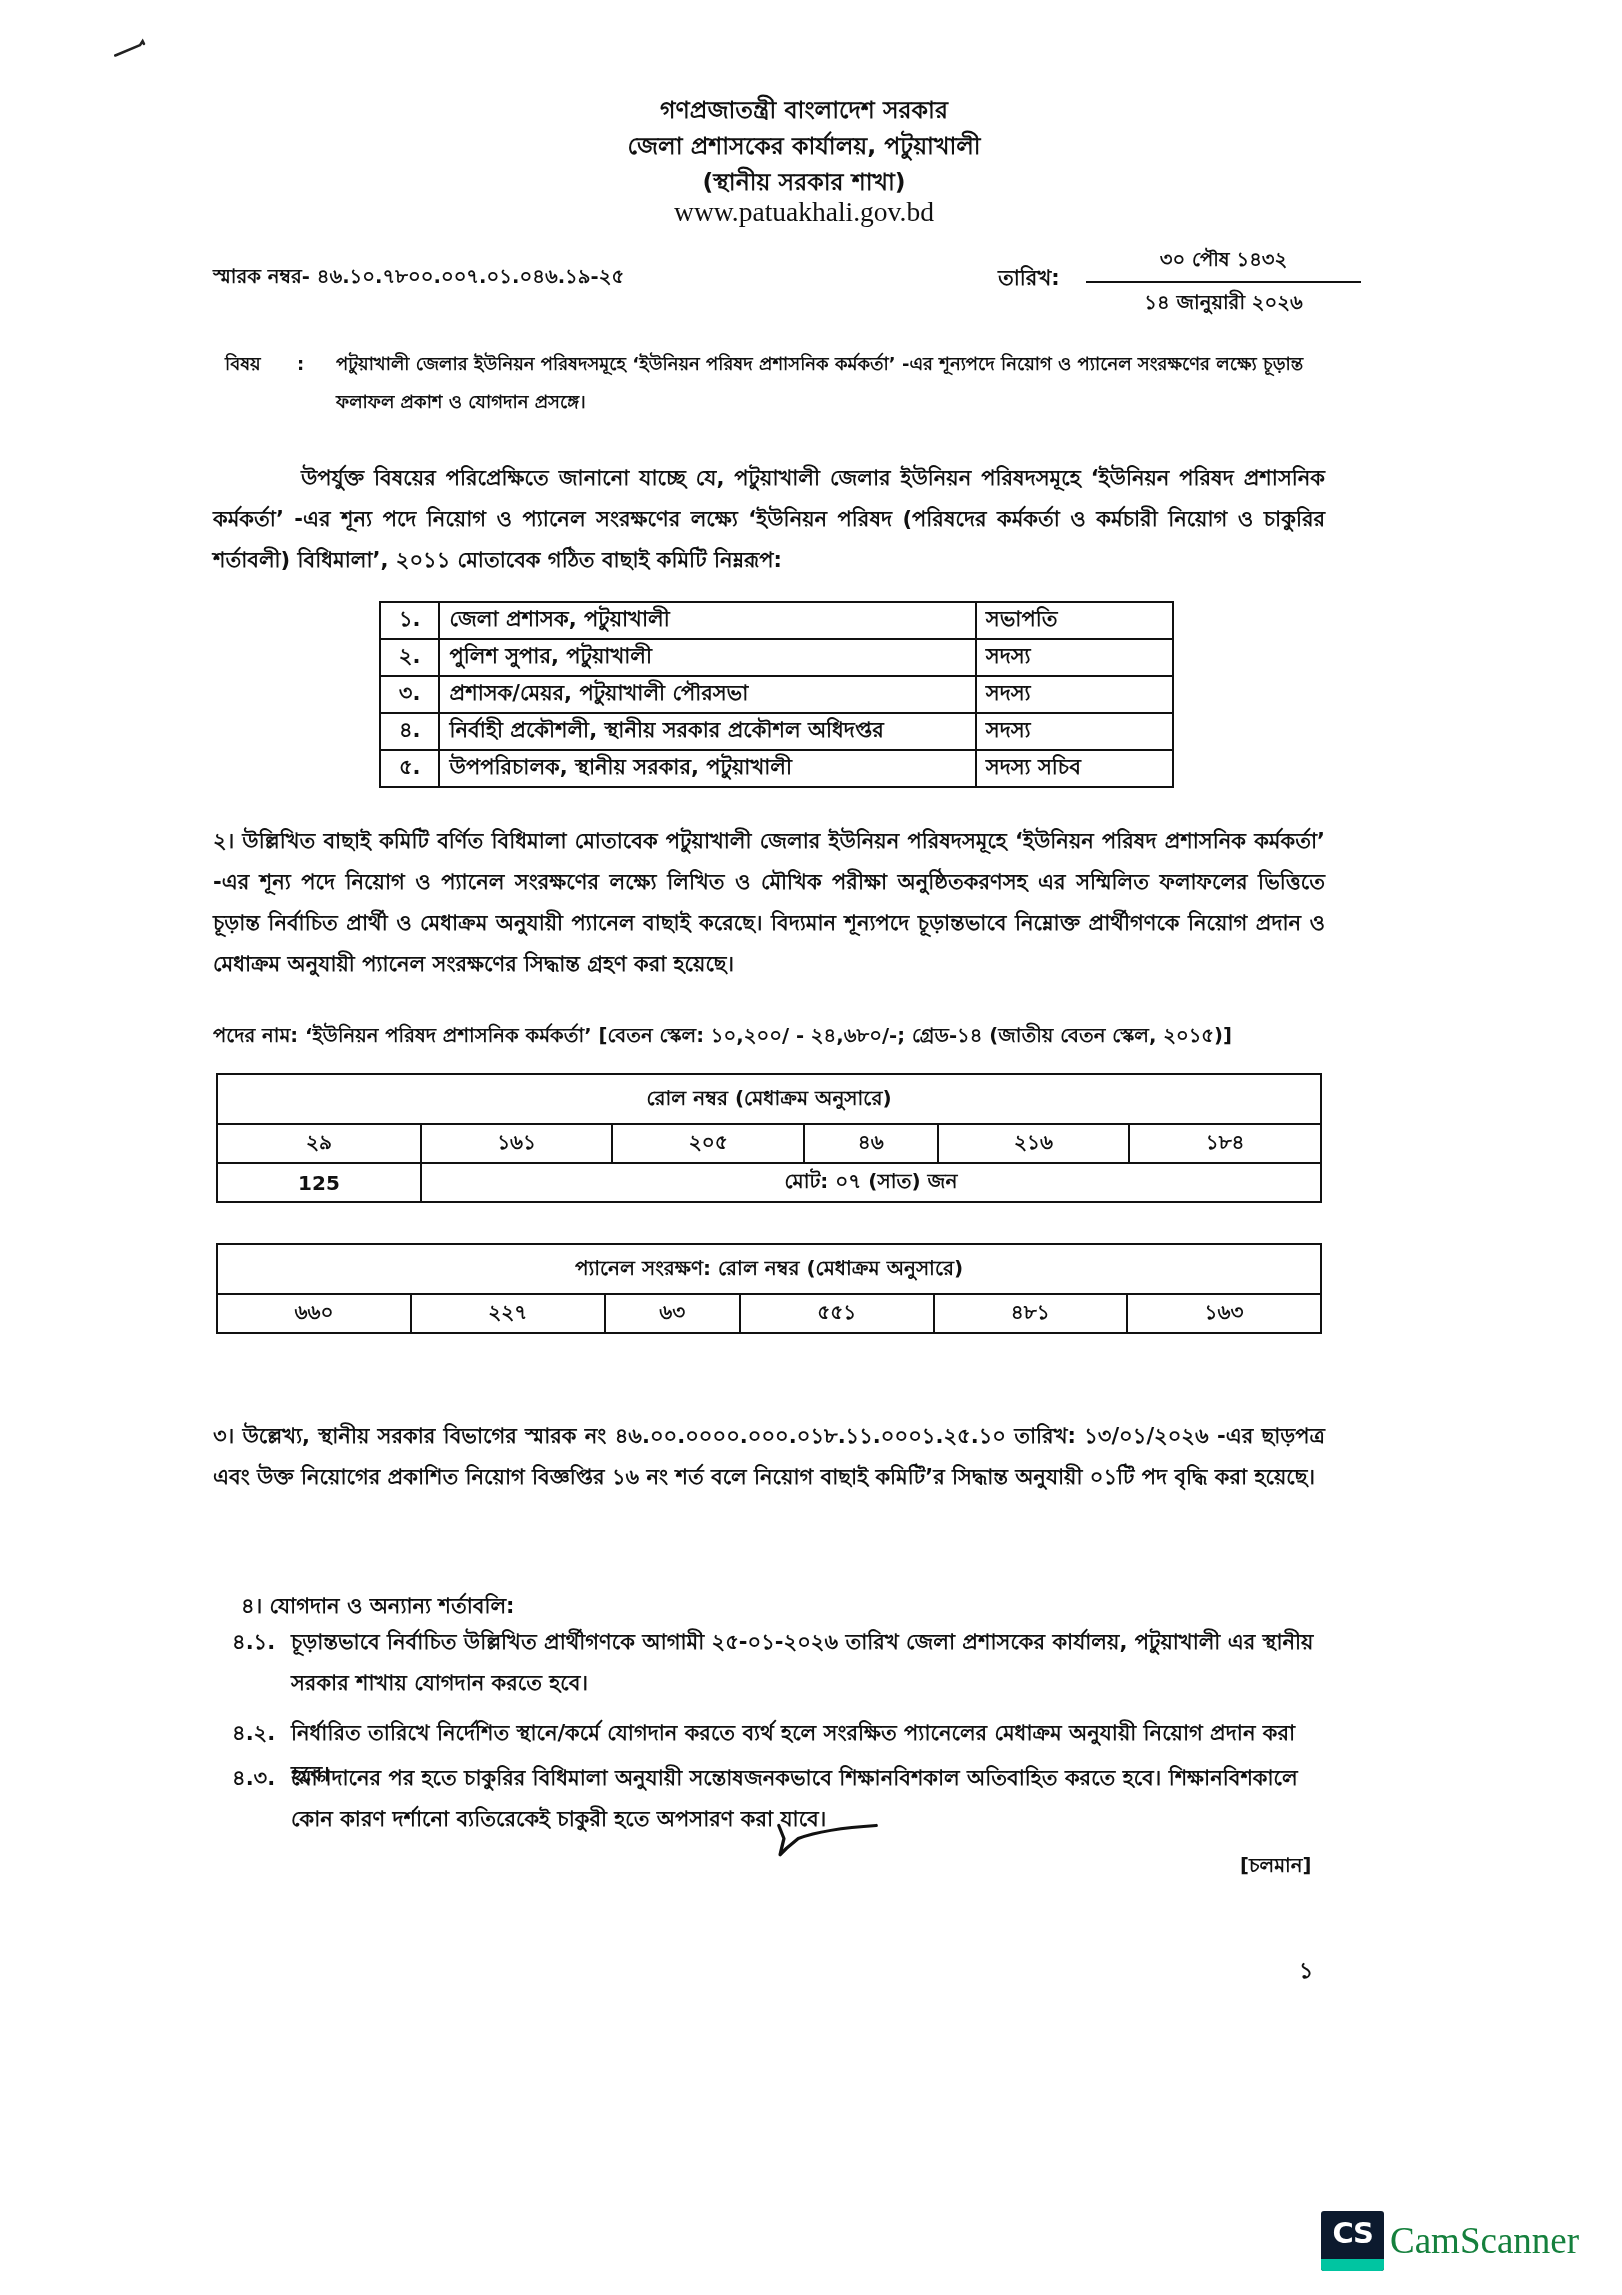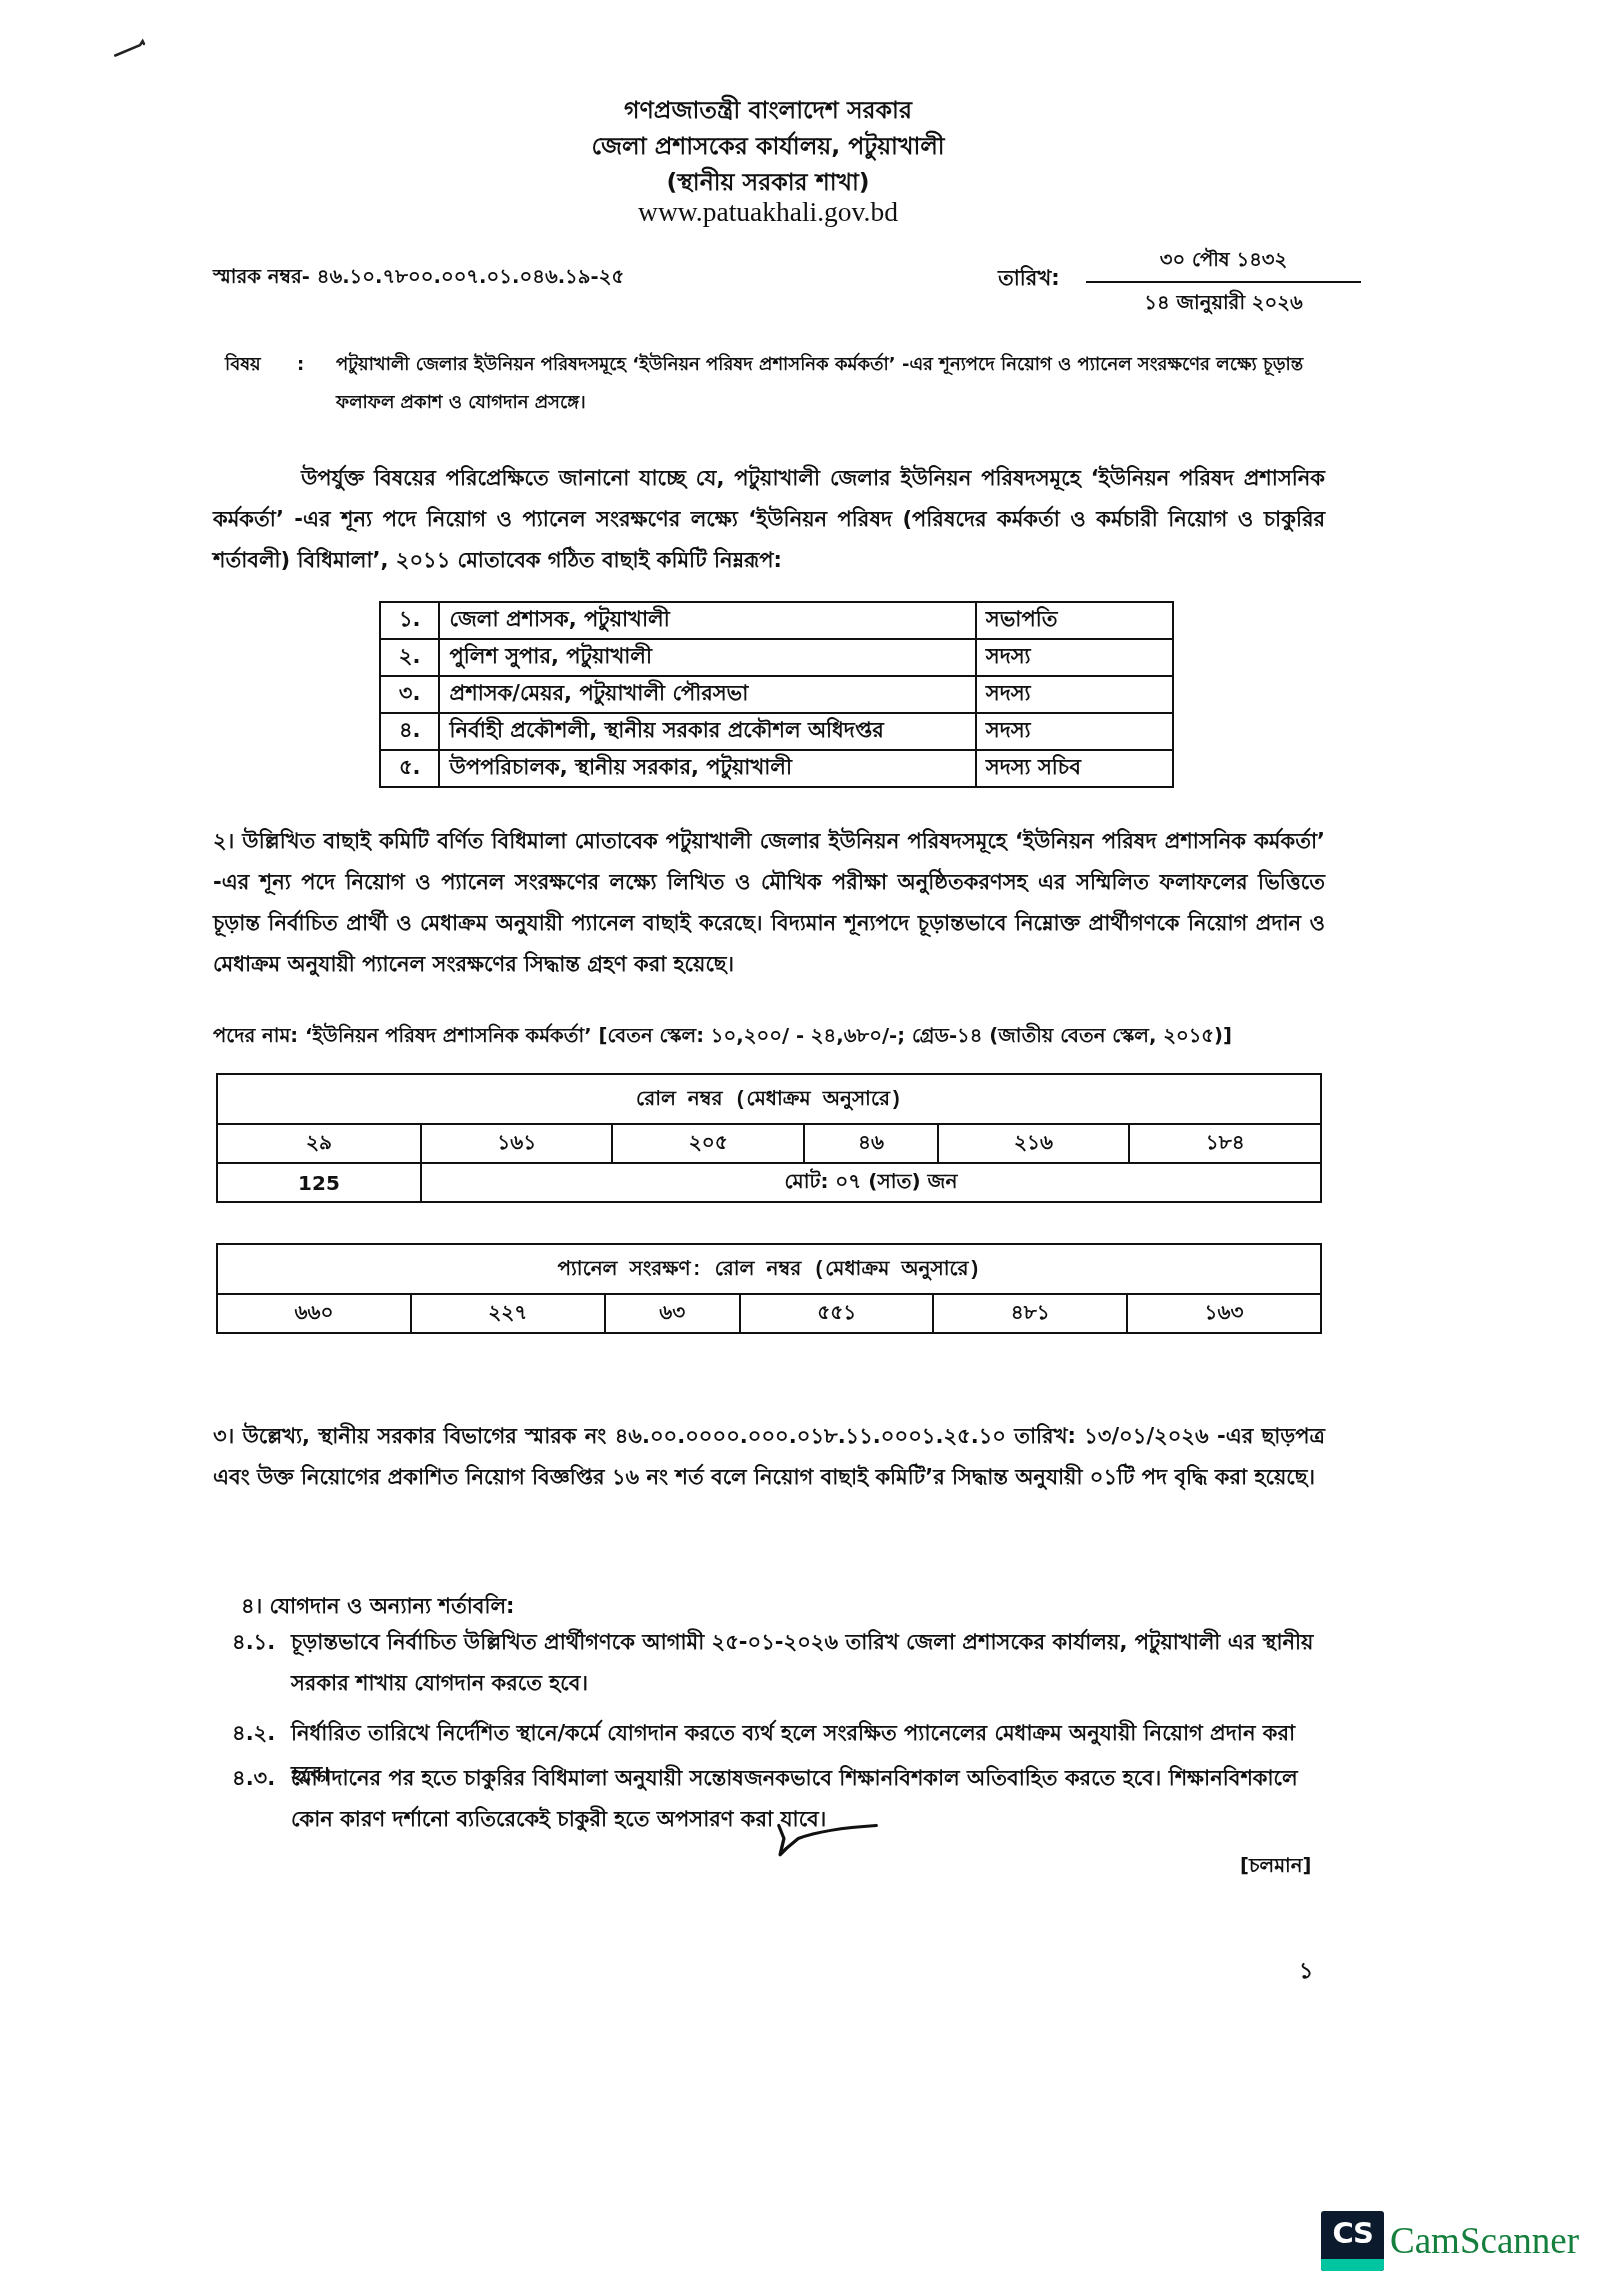--- a/index.html
+++ b/index.html
@@ -1,21 +1,21 @@
 <!DOCTYPE html>
 <html style="font-size:10.5px"><head>
 <meta charset="utf-8">
 <style>
   html, body { margin: 0; padding: 0; }
   body {
     width: 1622px; height: 2295px; background: #ffffff; position: relative;
     font-family: "DejaVu Sans", sans-serif; color: #111111; overflow: hidden;
   }
   .abs { position: absolute; }
-  .hdr { left: 0; width: 1536px; text-align: center; font-weight: bold; }
+  .hdr { left: 0; width: 1536px; text-align: center; font-weight: bold; padding-left: 36px; }
   .h1 { top: 92px; font-size: 23.6px; }
   .h2 { top: 128px; font-size: 23.6px; }
   .h3 { top: 164px; font-size: 23.6px; }
   .h4 { top: 196px; font-size: 27.5px; font-family: "Liberation Serif", serif; font-weight: normal; }
   .memo { left: 213px; top: 262px; font-size: 19.6px; font-weight: bold; }
   .date-label { left: 998px; top: 262px; font-size: 21px; font-weight: bold; }
   .date-box { left: 1086px; top: 245px; width: 275px; text-align: center; font-size: 19.6px; font-weight: bold; }
   .date-box .line { border-top: 2.6px solid #111; margin: 3.9px 0 5.2px 0; }
   .subject { left: 225px; top: 345px; width: 1125px; font-size: 18px; font-weight: bold; line-height: 38px; }
   .subject .lbl { position: absolute; left: 0; top: 0; }
@@ -26,21 +26,21 @@
   .p2 { top: 821px; }
   .p3 { top: 1416px; }
   table { border-collapse: collapse; }
   .committee { left: 379px; top: 601px; width: 795px; font-size: 21px; font-weight: bold; }
   .committee td { border: 2.6px solid #111; height: 31px; padding: 0 9.2px; }
   .committee td.sl { width: 39px; text-align: center; }
   .committee td.role { width: 177px; }
   .post { left: 213px; top: 1021px; font-size: 19.6px; font-weight: bold; }
   .roll { left: 216px; width: 1106px; font-size: 20px; font-weight: bold; }
   .roll td { border: 2.6px solid #111; text-align: center; height: 35px; }
-  .roll td.head { height: 46px; font-family: Liberation Mono, monospace; }
+  .roll td.head { height: 46px; }
   .t1 { top: 1073px; }
   .t2 { top: 1243px; }
   .s4 { left: 213px; top: 1590px; font-size: 21px; font-weight: bold; margin-left: 28px; }
   .item { left: 232px; width: 1099px; font-size: 21px; font-weight: bold; line-height: 41px; }
   .item .num { position: absolute; left: 0; top: 0; }
   .item .txt { display: block; margin-left: 59px; }
   .i1 { top: 1622px; }
   .i2 { top: 1713px; }
   .i3 { top: 1758px; }
   .cont { left: 1240px; top: 1851px; font-size: 19.6px; font-weight: bold; }

